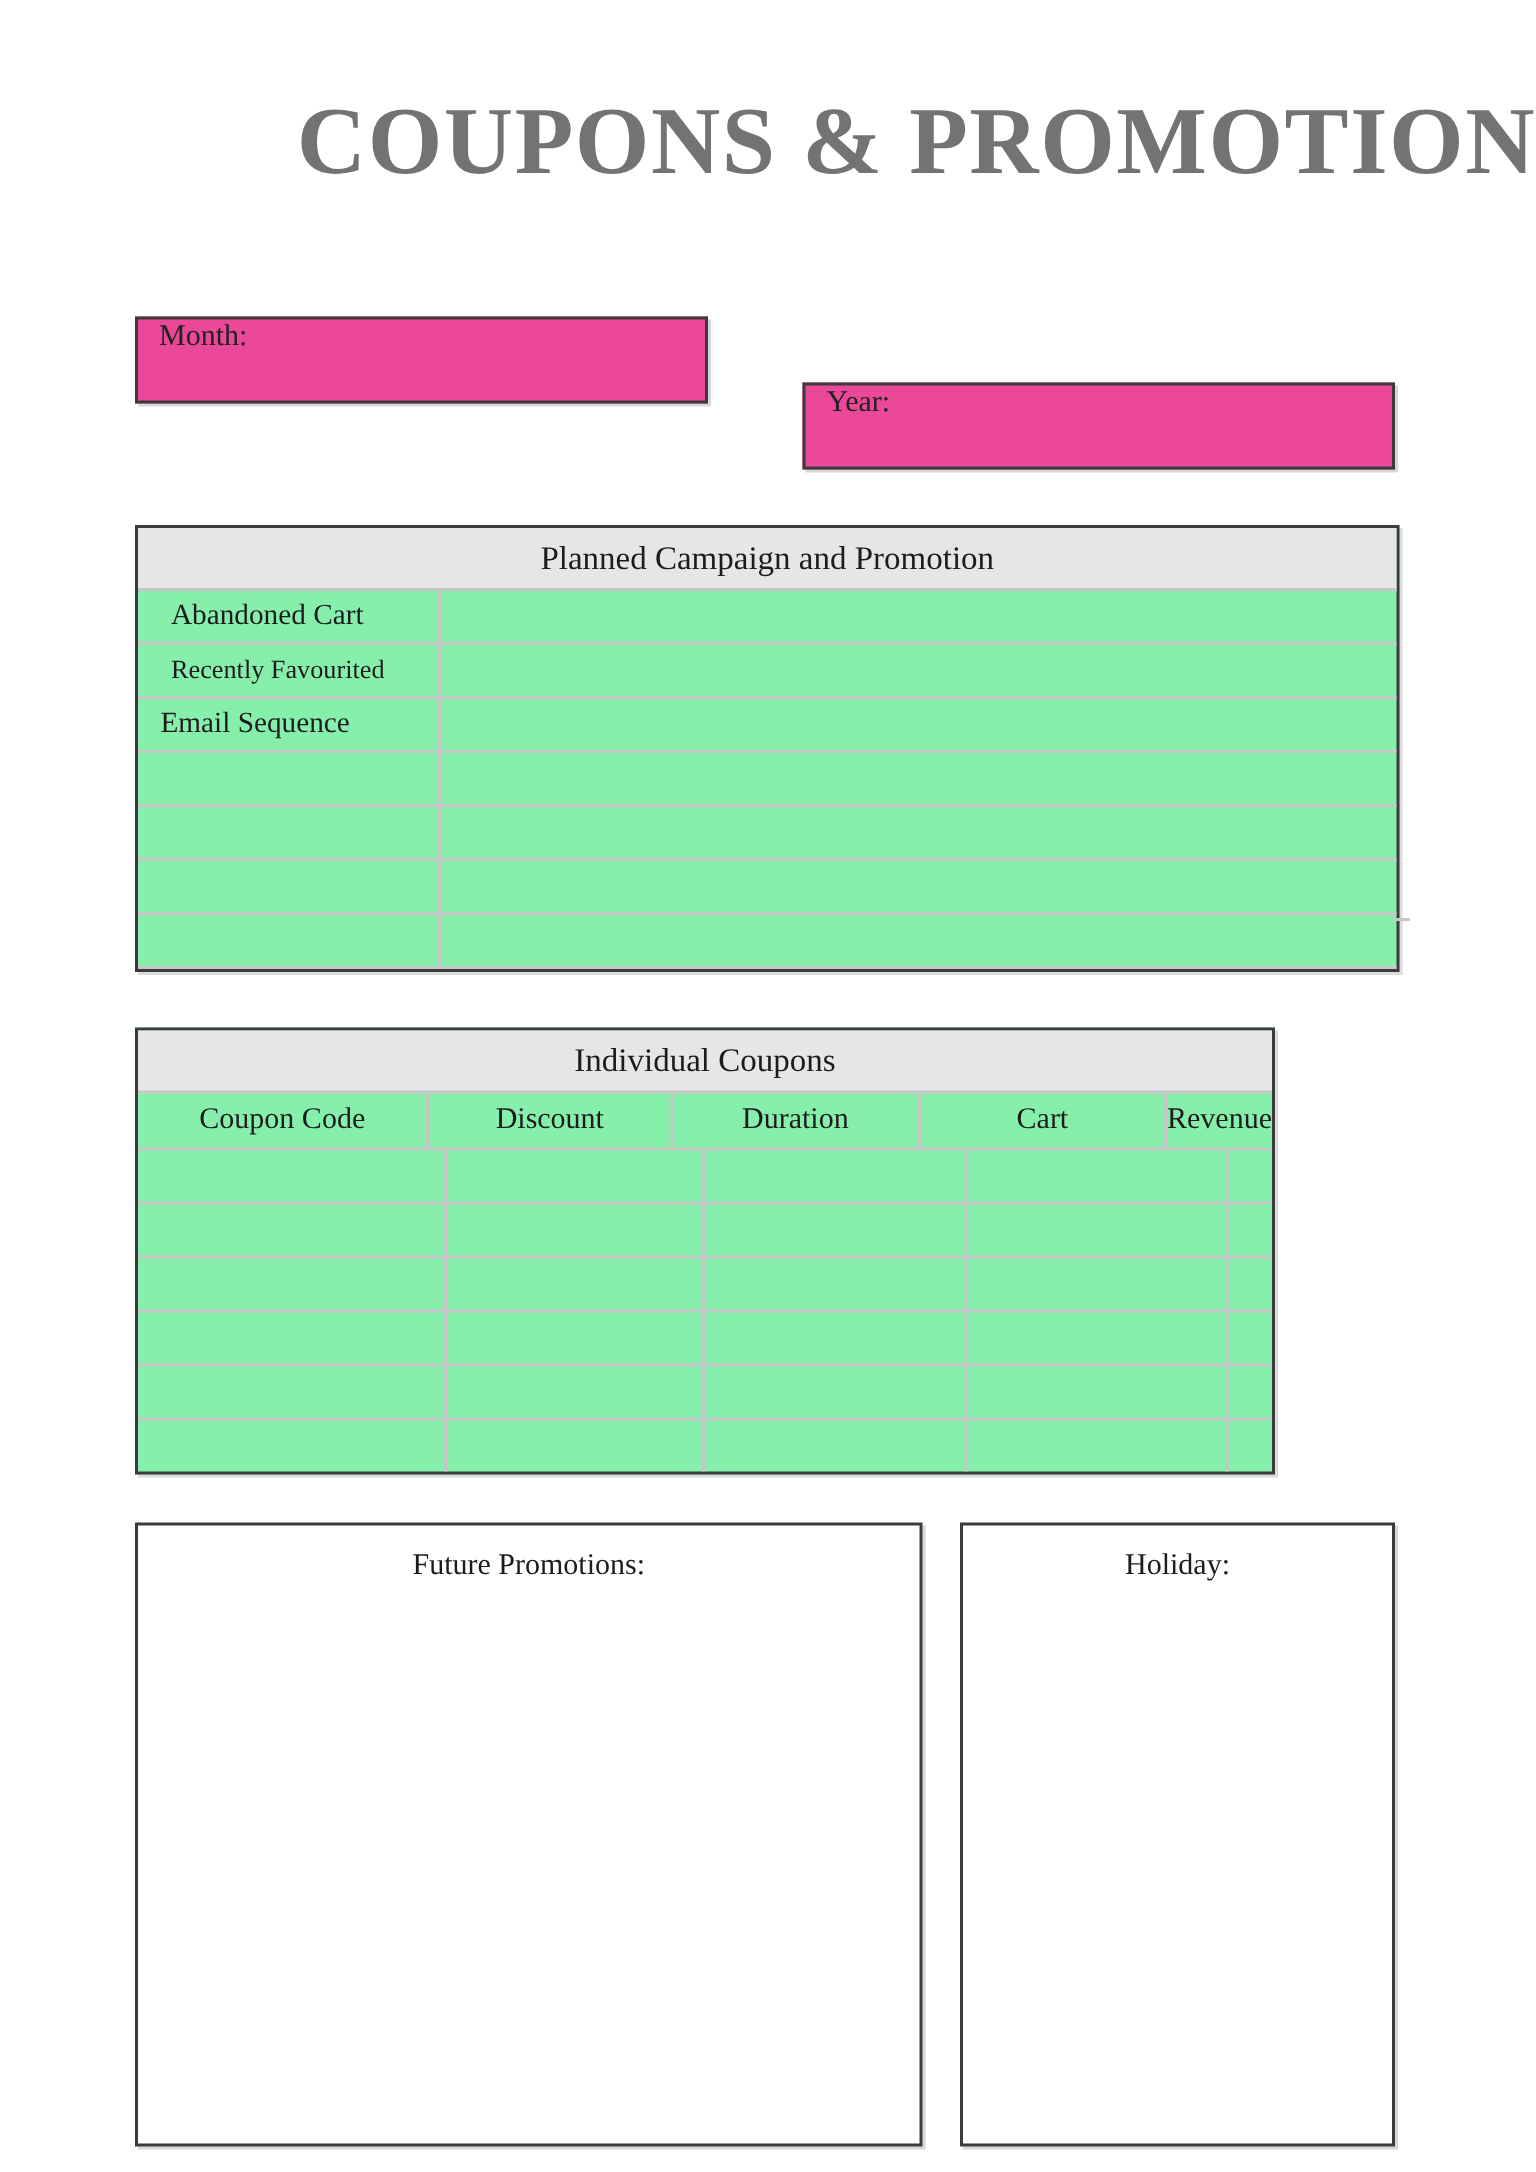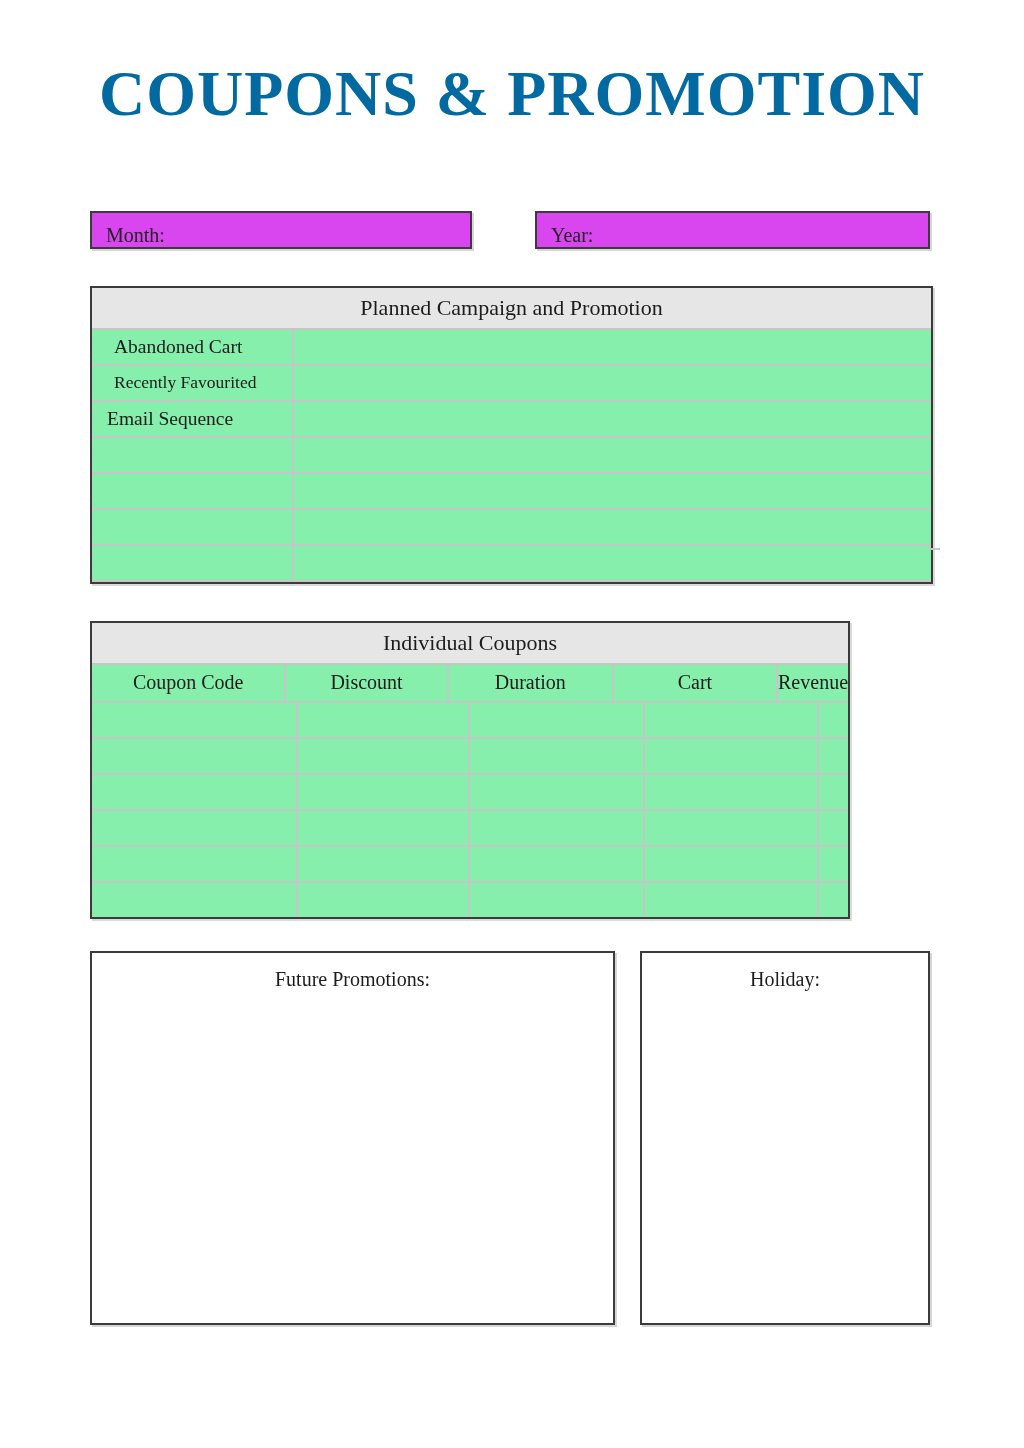--- a/index.html
+++ b/index.html
@@ -9,45 +9,45 @@
     width: 1024px;
     height: 1448px;
     background: #ffffff;
     font-family: "Liberation Serif", "DejaVu Serif", serif;
     color: #1e1e1e;
     overflow: hidden;
   }
   
   .title {
     margin-top: 58px;
-    text-align: center;
+    text-align: right;
     font-size: 64px;
     font-weight: 600;
     letter-spacing: 1px;
-    color: #0369a1;
+    color: #737373;
     line-height: 1.12;
     font-family: "Liberation Serif", "DejaVu Serif", serif;
   }
   
   .top-fields {
     display: flex;
     margin: 81px 94px 0 90px;
     gap: 63px;
   }
   .field-box {
-    height: 38px;
+    height: 58px;
     border: 2px solid #3b3b3b;
-    background: #d946ef;
-    display: flex;
-    align-items: flex-end;
+    background: #ec4899;
+    display: flex;
+    align-items: flex-start;
     padding-left: 14px;
     box-shadow: 2px 2px 0 rgba(0,0,0,0.16);
   }
   .field-box.month { width: 382px; }
-  .field-box.year  { flex: 1; }
+  .field-box.year  { flex: 1; margin-top: 44px; }
   .field-label { font-size: 20px; color: #222222; }
   
   .tbl {
     position: relative;
     margin-left: 90px;
     border: 2px solid #3b3b3b;
     background: #86efac;
     box-shadow: 2px 2px 0 rgba(0,0,0,0.14);
   }
   .tbl-header {
@@ -109,21 +109,21 @@
   .co-cell { border-right: 2px solid #c6c6c6; }
   .w1 { width: 206px; } .w2 { width: 172px; } .w3 { width: 175px; } .w4 { width: 174px; }
   .w5 { flex: 1; border-right: none !important; }
   
   .notes-row {
     display: flex;
     margin: 32px 94px 0 90px;
     gap: 25px;
   }
   .note-box {
-    height: 374px;
+    height: 416px;
     border: 2px solid #3b3b3b;
     background: #ffffff;
     box-shadow: 2px 2px 0 rgba(0,0,0,0.16);
     text-align: center;
   }
   .note-box.future { width: 525px; }
   .note-box.holiday { flex: 1; }
   .note-label {
     display: inline-block;
     margin-top: 15px;

